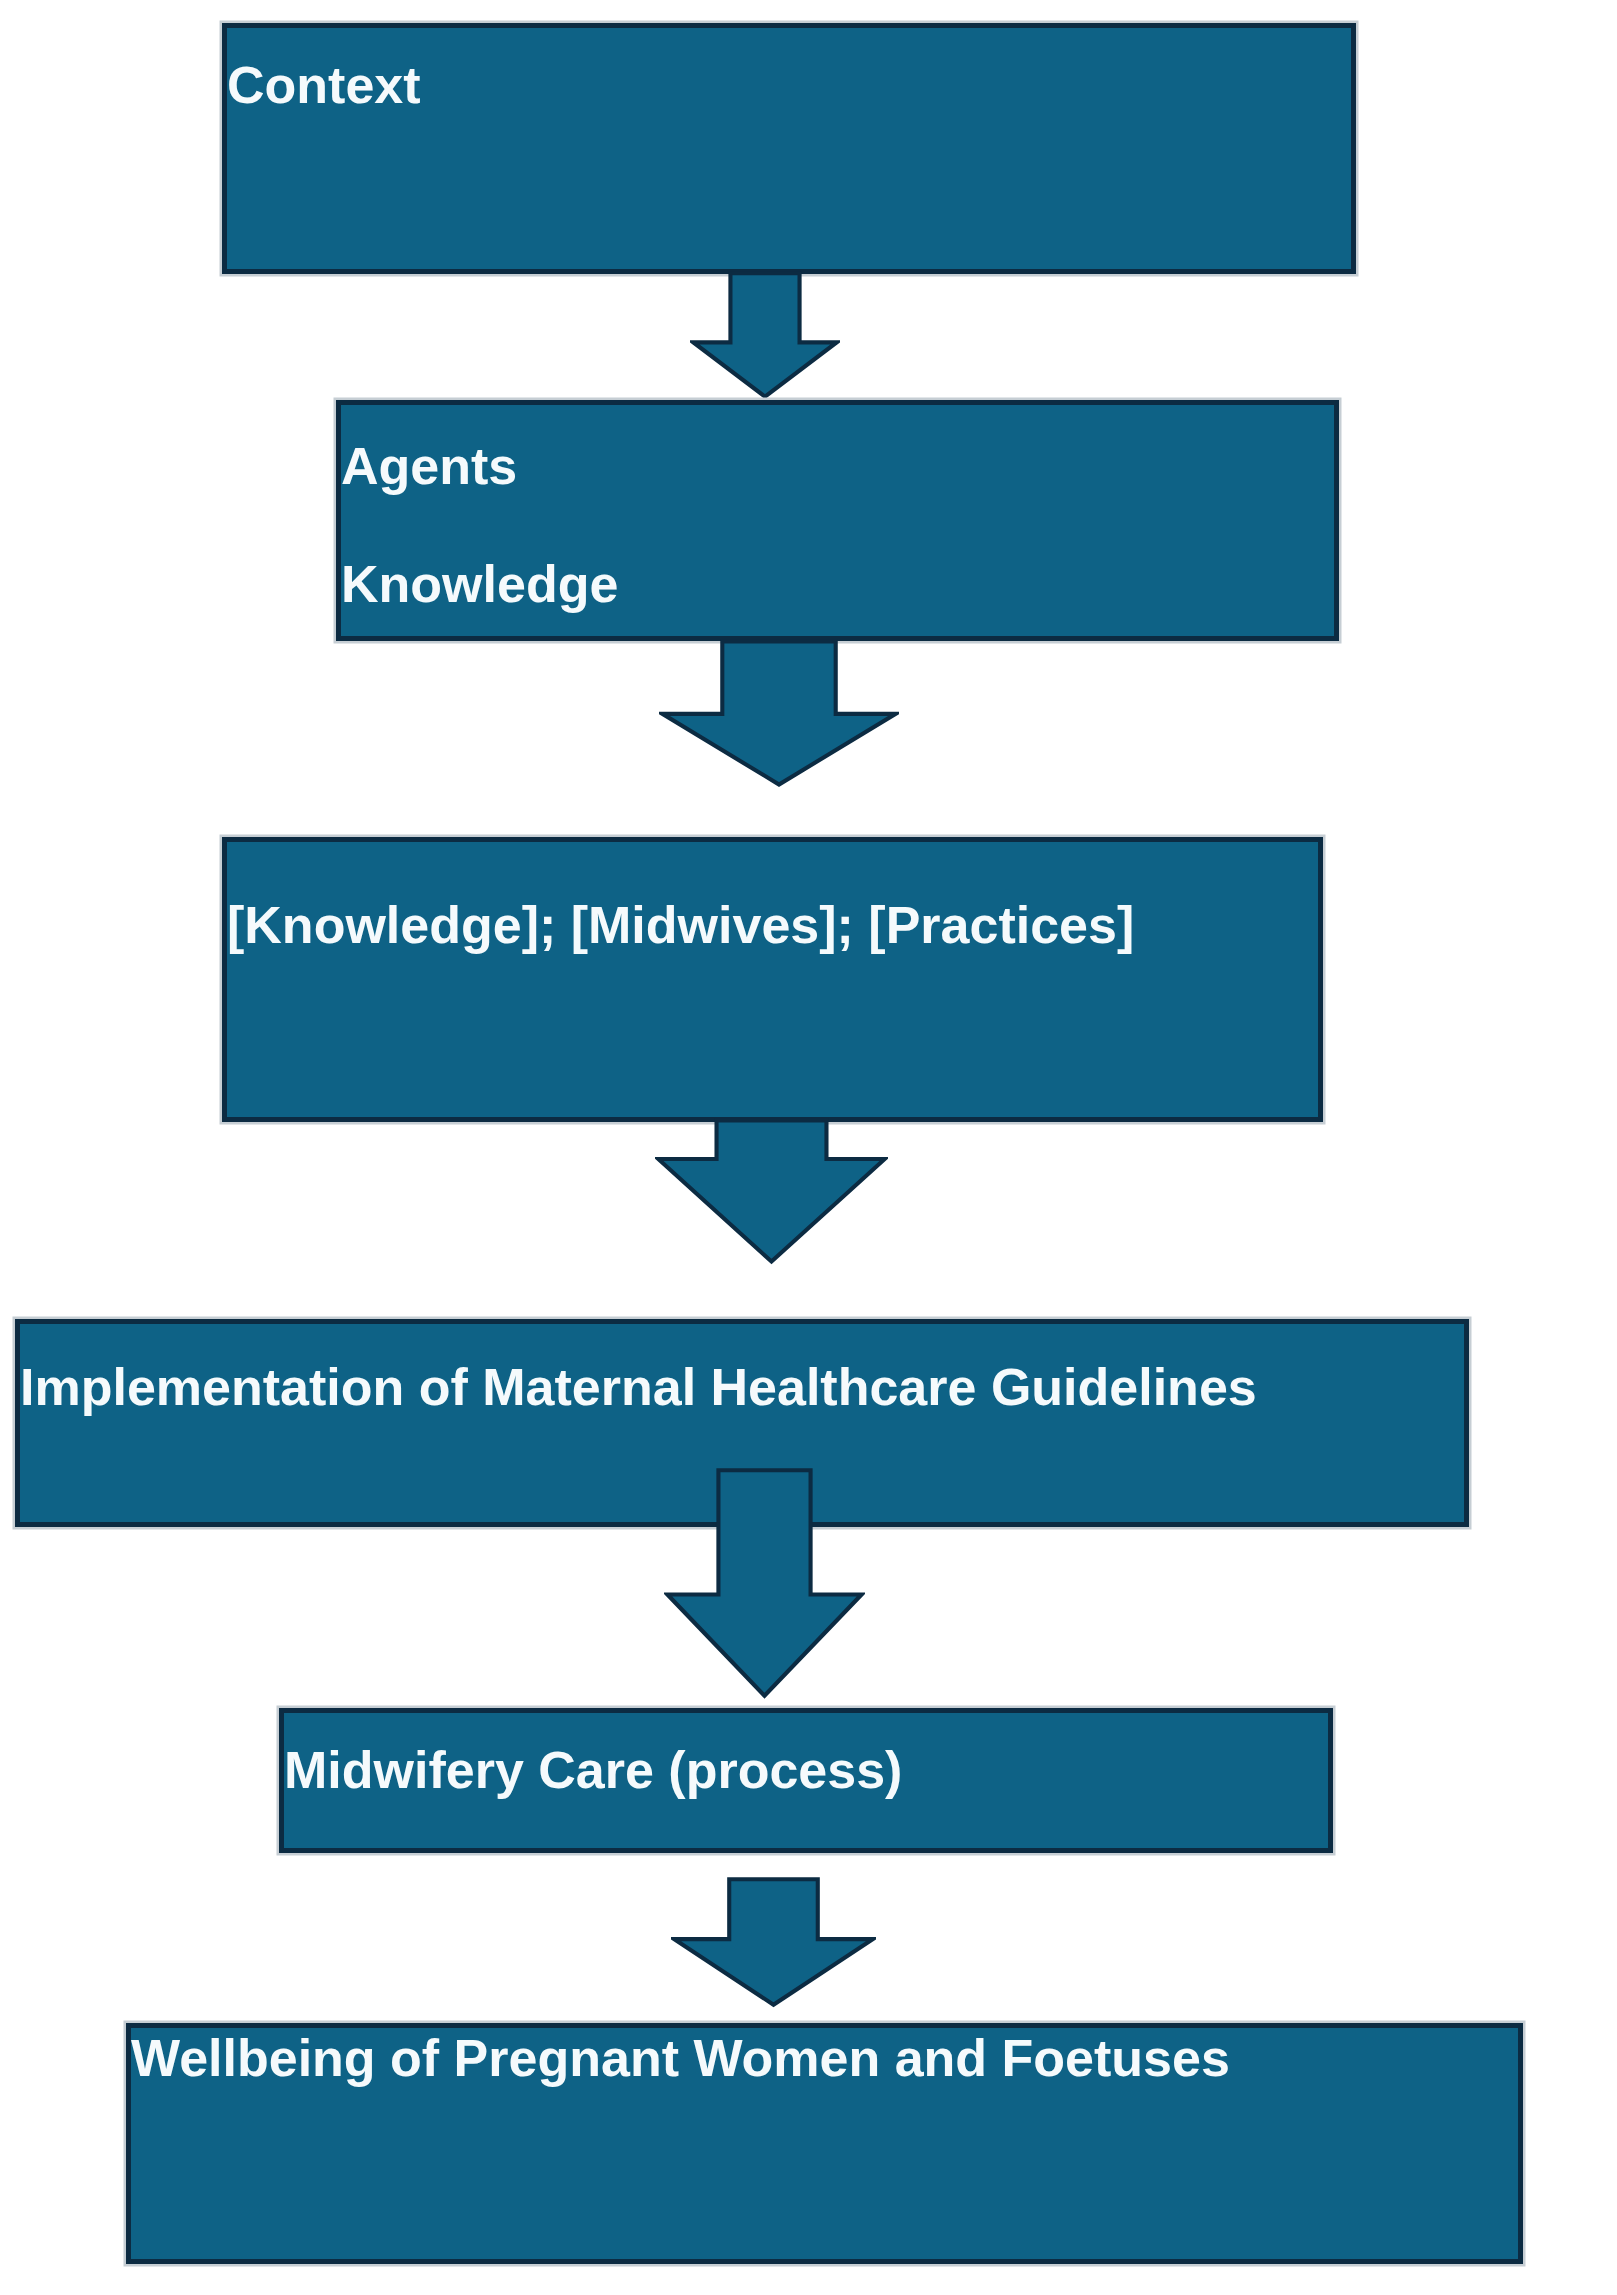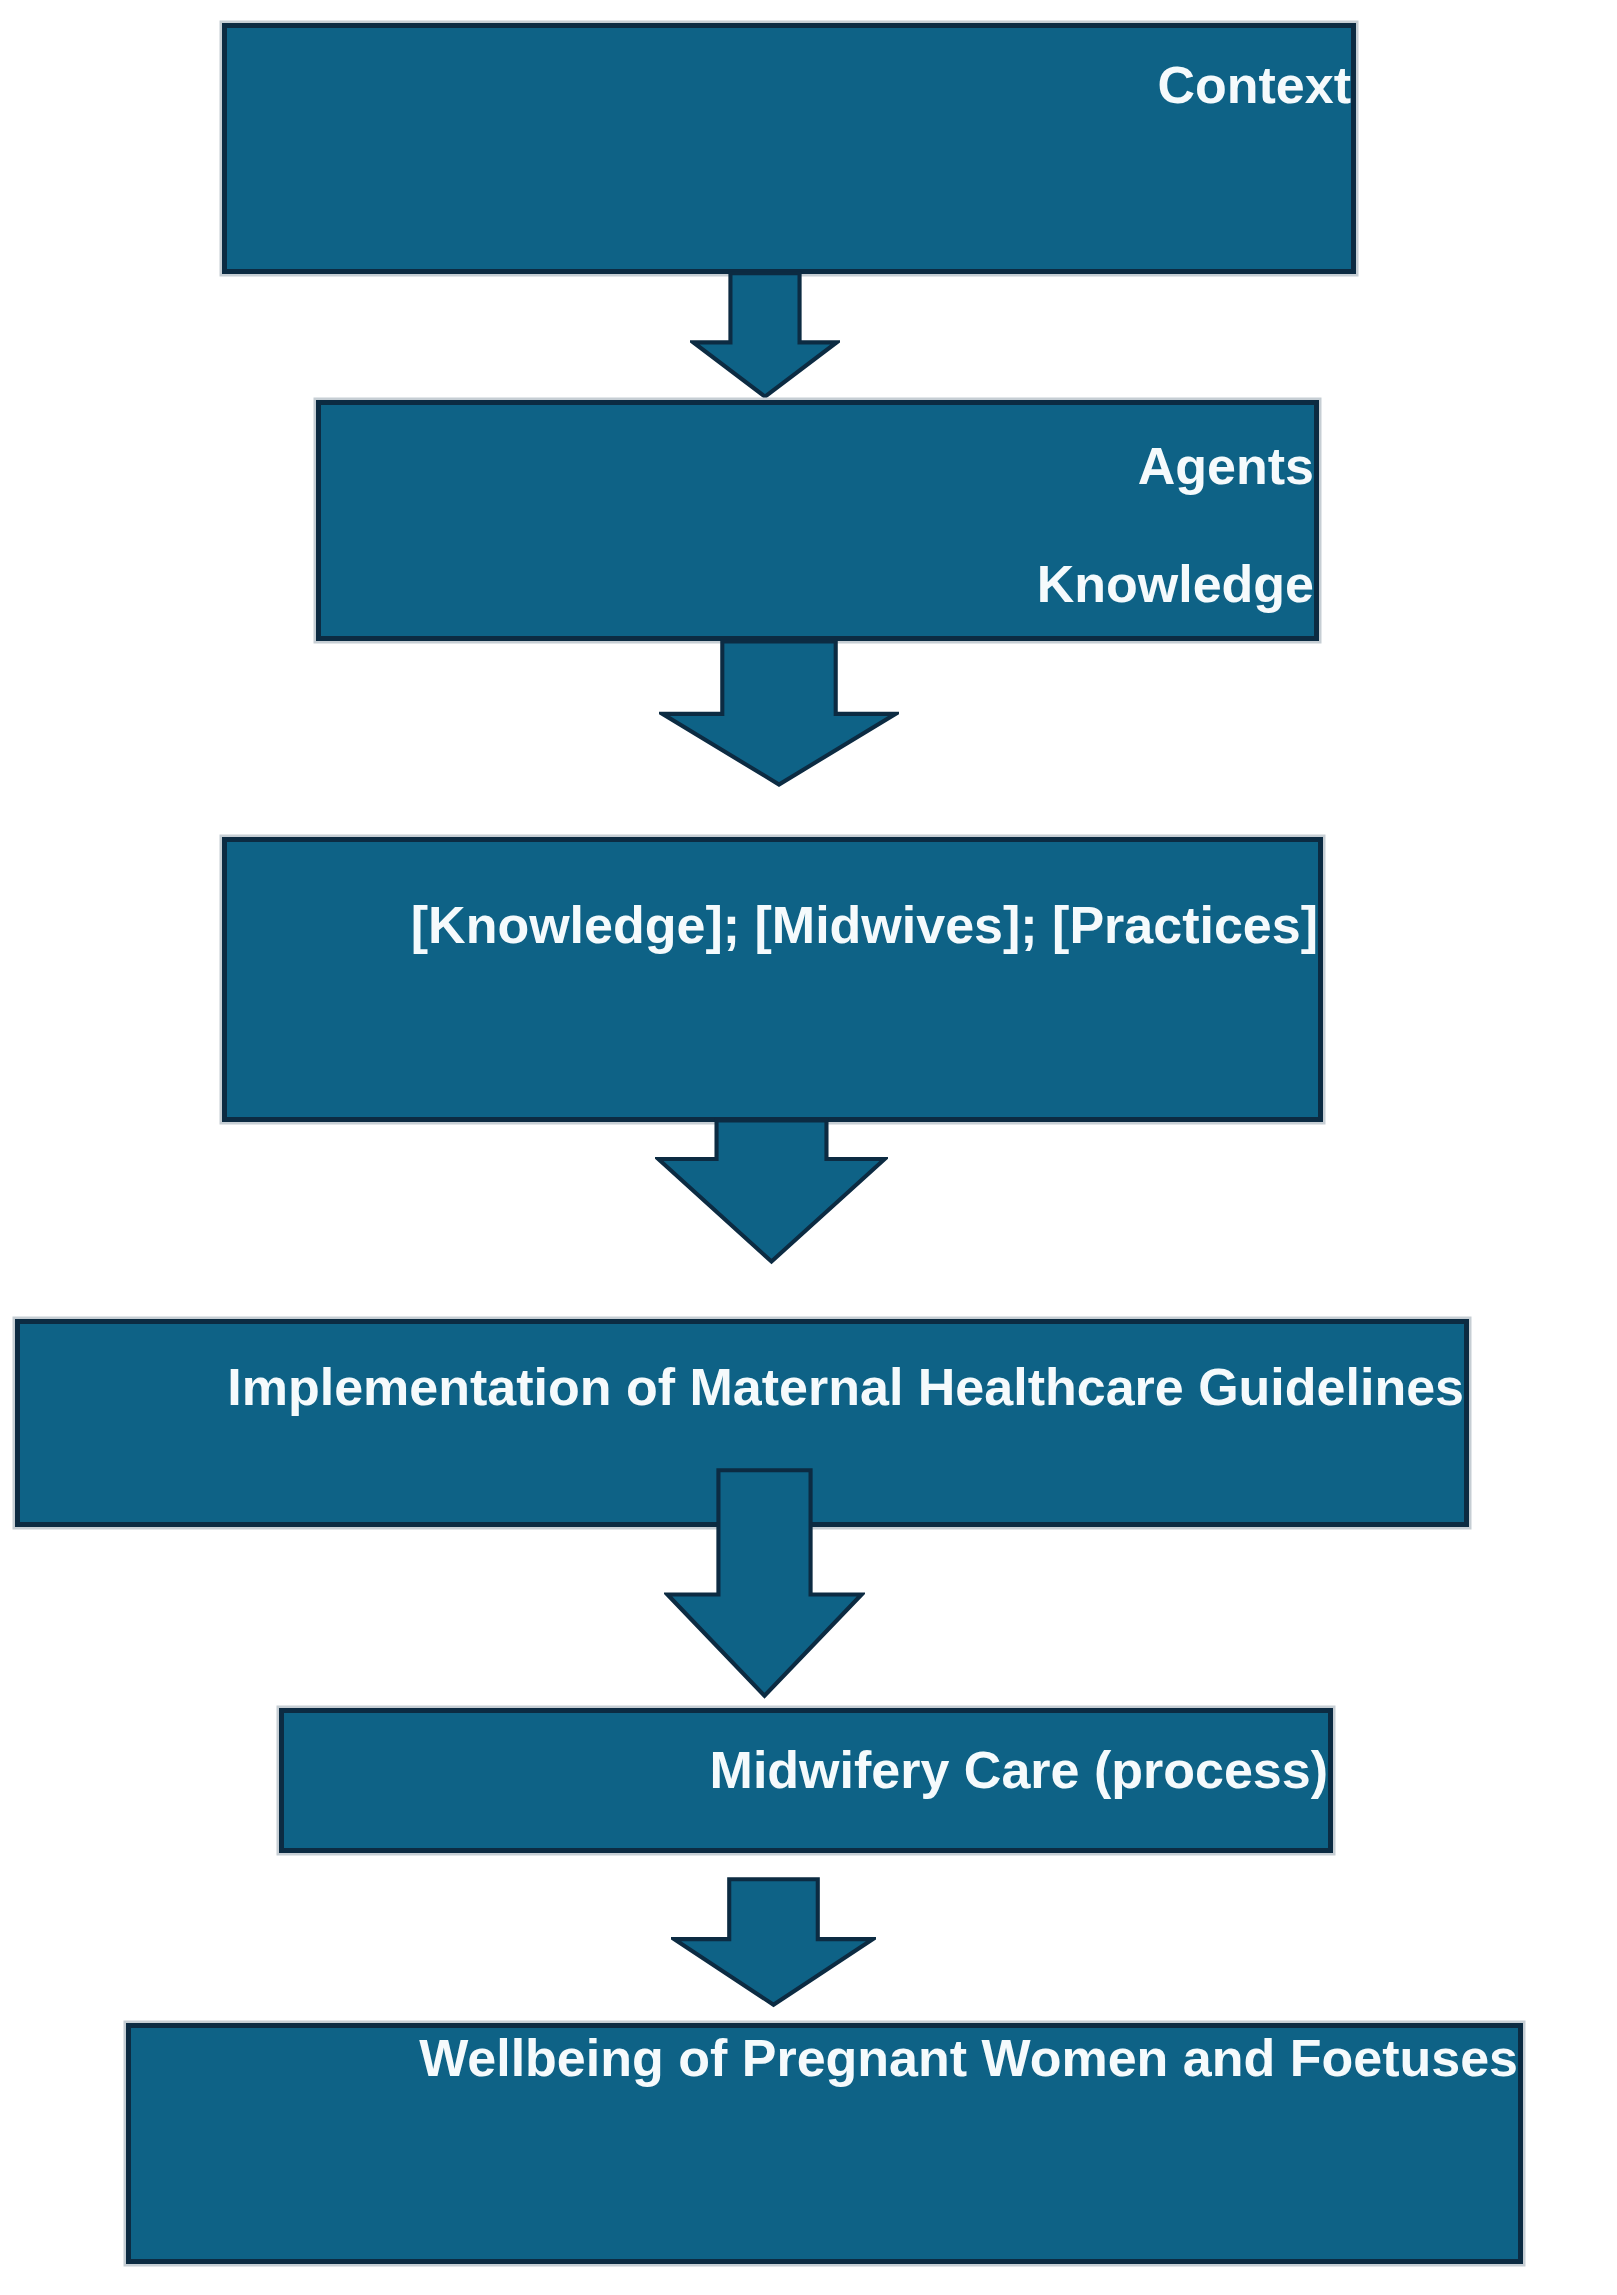--- a/index.html
+++ b/index.html
@@ -18,31 +18,31 @@
     font-family:"Liberation Sans", sans-serif;
   }
   .flowbox{
     position:absolute;
     box-sizing:border-box;
     background:var(--box-fill);
     border:5px solid var(--box-border);
     box-shadow:0 0 0 2.5px var(--box-halo);
     display:flex;
     flex-direction:column;
-    align-items:flex-end;
+    align-items:flex-start;
     color:var(--text-color);
     font-size:52px;
     font-weight:600;
     line-height:61px;
     text-align:center;
   }
   .flowbox span{display:block;white-space:nowrap;}
   
   .b1{left:222px;top:23px;width:1134px;height:251px;padding-top:27px;row-gap:58px;}
-  .b2{left:316px;top:400px;width:1003px;height:241px;padding-top:31px;row-gap:57px;}
+  .b2{left:336px;top:400px;width:1003px;height:241px;padding-top:31px;row-gap:57px;}
   .b3{left:222px;top:837px;width:1101px;height:285px;padding-top:53px;}
   .b4{left:15px;top:1319px;width:1454px;height:208px;padding-top:33px;}
   .b5{left:279px;top:1708px;width:1054px;height:145px;padding-top:27px;}
   .b6{left:126px;top:2023px;width:1397px;height:241px;row-gap:46px;}
   .arrow{position:absolute;}
   .arrow polygon{
     fill:var(--box-fill);
     stroke:var(--box-border);
     stroke-width:5;
     stroke-linejoin:miter;

